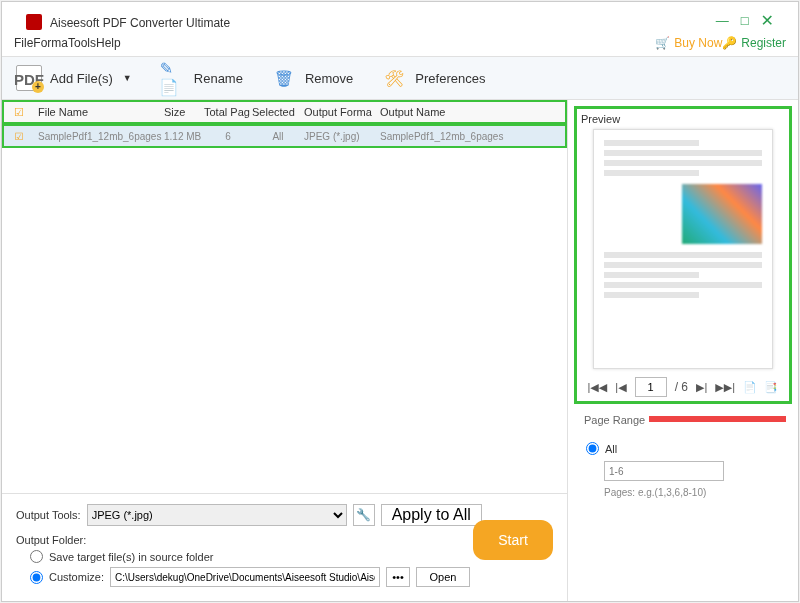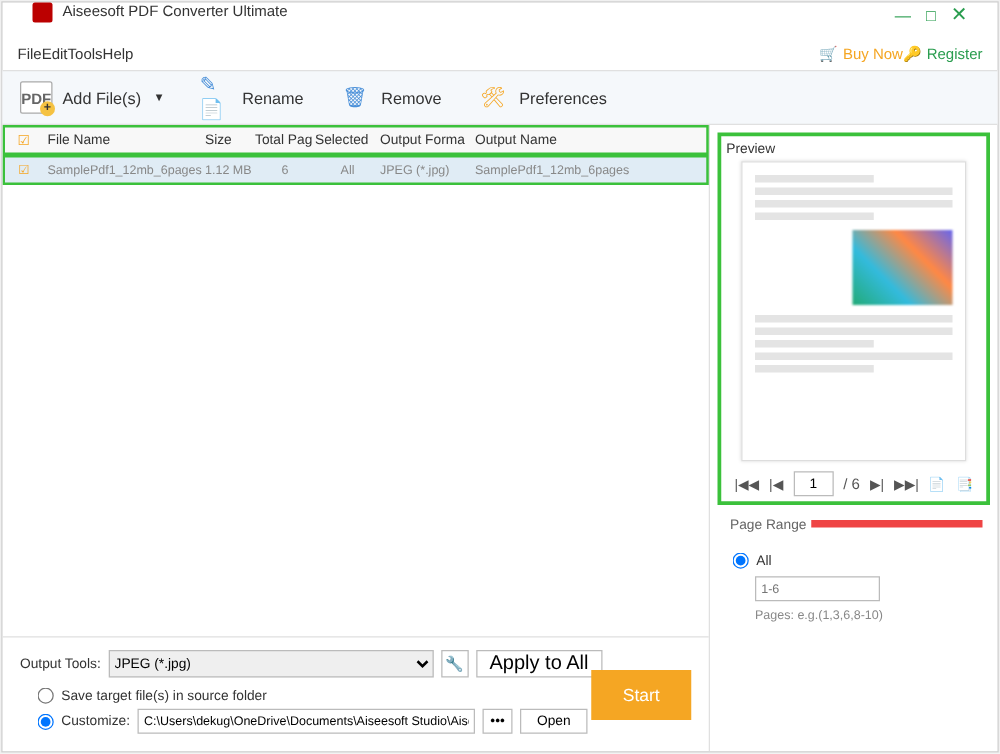--- a/index.html
+++ b/index.html
@@ -1,31 +1,31 @@
 <!DOCTYPE html>
 <html><head>
 <meta charset="utf-8">
 <style>
 *{box-sizing:border-box;margin:0;padding:0;font-family:Segoe UI,Arial,sans-serif}
 body{background:#f0f0f0;width:800px;height:603px;overflow:hidden}
 .window{background:#fff;border:1px solid #ccc;width:798px;height:601px;margin:1px;display:flex;flex-direction:column}
-.titlebar{height:28px;display:flex;align-items:flex-start;padding:0 24px;font-size:12px;color:#333}
+.titlebar{height:28px;display:flex;align-items:flex-end;padding:0 24px;font-size:12px;color:#333}
 .titlebar .logo{width:16px;height:16px;background:#b00;margin-right:8px;border-radius:2px}
 .titlebar .title{flex:1}
 .winctl{display:flex;gap:12px;align-items:center}
 .winctl span{color:#2a9d4f;font-size:13px;cursor:pointer}
 .winctl .cls{color:#2a9d4f;font-size:16px}
 .menubar{height:26px;display:flex;align-items:center;padding:0 12px;font-size:12px;color:#333}
 .menubar .spacer{flex:1}
 .menubar .buy{color:#f5a623;display:flex;align-items:center;gap:4px}
 .menubar .reg{color:#2a9d4f;display:flex;align-items:center;gap:4px}
 .toolbar{height:44px;background:#f5f8fb;border-top:1px solid #e0e0e0;border-bottom:1px solid #e0e0e0;display:flex;align-items:center;padding:0 14px;gap:28px}
 .tbtn{display:flex;align-items:center;gap:8px;font-size:13px;color:#333;cursor:pointer}
 .ticon{width:26px;height:26px;display:flex;align-items:center;justify-content:center;font-size:16px;position:relative}
-.ticon.pdf{background:#fff;border:1px solid #aaa;border-radius:2px;font-size:12px;font-weight:bold;color:#666;padding-top:2px}
+.ticon.pdf{background:#fff;border:1px solid #aaa;border-radius:2px;font-size:15px;font-weight:bold;color:#666;padding-top:2px}
 .ticon.pdf::after{content:"+";position:absolute;bottom:-3px;right:-3px;background:#f5c242;border-radius:50%;width:12px;height:12px;font-size:10px;color:#333;line-height:12px;text-align:center}
 .ticon.ren{color:#4a90d9}
 .ticon.rem{color:#4a90d9}
 .ticon.pref{color:#f5a623}
 .content{flex:1;display:flex;overflow:hidden}
 .left{flex:1;display:flex;flex-direction:column;border-right:1px solid #e0e0e0}
 .thead{height:24px;border:2px solid #3bc13b;display:flex;align-items:center;font-size:11px;color:#333;background:#f8f8f8}
 .thead .ck{width:30px;text-align:center;color:#f5a623}
 .thead .c1{width:130px;padding-left:4px}
 .thead .c2{width:40px}
@@ -45,56 +45,56 @@
 .bottom{padding:10px 14px;border-top:1px solid #e0e0e0;font-size:11px;color:#333;position:relative}
 .ofrow{display:flex;align-items:center;gap:6px;margin-bottom:8px}
 .ofrow select{width:260px;height:22px;font-size:11px;border:1px solid #bbb}
 .ofrow .wrench{width:22px;height:22px;border:1px solid #bbb;display:flex;align-items:center;justify-content:center;font-size:12px}
 .ofrow .apply{height:22px;padding:0 10px;border:1px solid #bbb;background:#fff;font-size:16px}
 .ofldr{margin-bottom:4px}
 .radrow{display:flex;align-items:center;gap:6px;margin:4px 0 4px 14px;font-size:11px}
 .radrow input[type=text]{flex:1;max-width:270px;height:20px;font-size:10px;border:1px solid #bbb;padding:0 4px}
 .radrow .dots{width:24px;height:20px;border:1px solid #bbb;background:#fff;text-align:center;font-size:11px}
 .radrow .open{width:54px;height:20px;border:1px solid #bbb;background:#fff;font-size:11px}
-.startbtn{position:absolute;right:14px;top:26px;width:80px;height:40px;background:#f5a623;color:#fff;display:flex;align-items:center;justify-content:center;font-size:14px;border-radius:0;cursor:pointer}
+.startbtn{position:absolute;right:14px;top:26px;width:80px;height:40px;background:#f5a623;color:#fff;display:flex;align-items:center;justify-content:center;font-size:14px;border-radius:12px;cursor:pointer}
 .right{width:230px;display:flex;flex-direction:column}
 .preview{border:3px solid #3bc13b;margin:6px;padding:4px;flex:0 0 auto}
 .preview .plabel{font-size:11px;color:#333;margin-bottom:4px}
 .preview .pimg{width:180px;height:240px;margin:0 auto;background:#fff;border:1px solid #ddd;box-shadow:0 0 3px rgba(0,0,0,.15);display:flex;flex-direction:column;padding:10px;gap:4px}
 .pimg .ln{height:6px;background:#e4e4e4}
 .pimg .ln.s{width:60%}
 .pimg .pic{width:80px;height:60px;background:linear-gradient(45deg,#2a7,#3bd,#f84,#66e);align-self:flex-end;margin:4px 0;filter:blur(1px)}
 .pnav{display:flex;align-items:center;justify-content:center;gap:8px;margin-top:8px;font-size:12px;color:#555}
 .pnav input{width:32px;height:20px;text-align:center;border:1px solid #bbb;font-size:11px}
 .pnav .nb{cursor:pointer;font-size:11px}
 .prange{padding:6px 12px;font-size:11px;color:#333}
 .prange .grp{border-top:6px solid #ef4444;padding-top:6px}
 .prange .grplbl{display:inline-block;background:#fff;position:relative;top:-14px;padding:0 4px;color:#666;font-size:11px}
 .prange .rrow{display:flex;align-items:center;gap:6px;margin:2px 0 6px 6px}
-.prange input[type=text]{width:100px;height:20px;border:1px solid #bbb;font-size:10px;padding:0 4px;color:#aaa}
+.prange input[type=text]{width:120px;height:20px;border:1px solid #bbb;font-size:10px;padding:0 4px;color:#aaa}
 .prange .hint{font-size:10px;color:#888;margin-left:24px;margin-top:4px}
 .caret{font-size:9px;margin-left:2px}
 </style>
 </head>
 <body>
 
 <div class="window">
  <div class="titlebar">
   <div class="logo"></div>
   <div class="title">Aiseesoft PDF Converter Ultimate</div>
   <div class="winctl">
    <span>—</span>
    <span>□</span>
    <span class="cls">✕</span>
   </div>
  </div>
 
  <div class="menubar">
   <span>File</span>
-  <span>Edit</span>
+  <span>Forma</span>
   <span>Tools</span>
   <span>Help</span>
   <span class="spacer"></span>
   <span class="buy">
         <span>🛒</span>
         <span>Buy Now</span>
       </span>
   <span class="reg">
         <span>🔑</span>
         <span>Register</span>
@@ -145,20 +145,21 @@
 
    <div class="bottom">
     <div class="ofrow">
      <span>Output Tools:</span>
      <select><option>JPEG (*.jpg)</option></select>
      <div class="wrench">
               <span>🔧</span>
             </div>
      <button class="apply">Apply to All</button>
     </div>
+    <div class="ofldr">Output Folder:</div>
     <div class="radrow">
      <input type="radio" name="of" style="">
      <span>Save target file(s) in source folder</span>
     </div>
     <div class="radrow">
      <input type="radio" name="of" checked="" style="">
      <span>Customize:</span>
      <input type="text" value="C:\Users\dekug\OneDrive\Documents\Aiseesoft Studio\Aiseesoft PDF" style="">
      <button class="dots">•••</button>
      <button class="open">Open</button>

